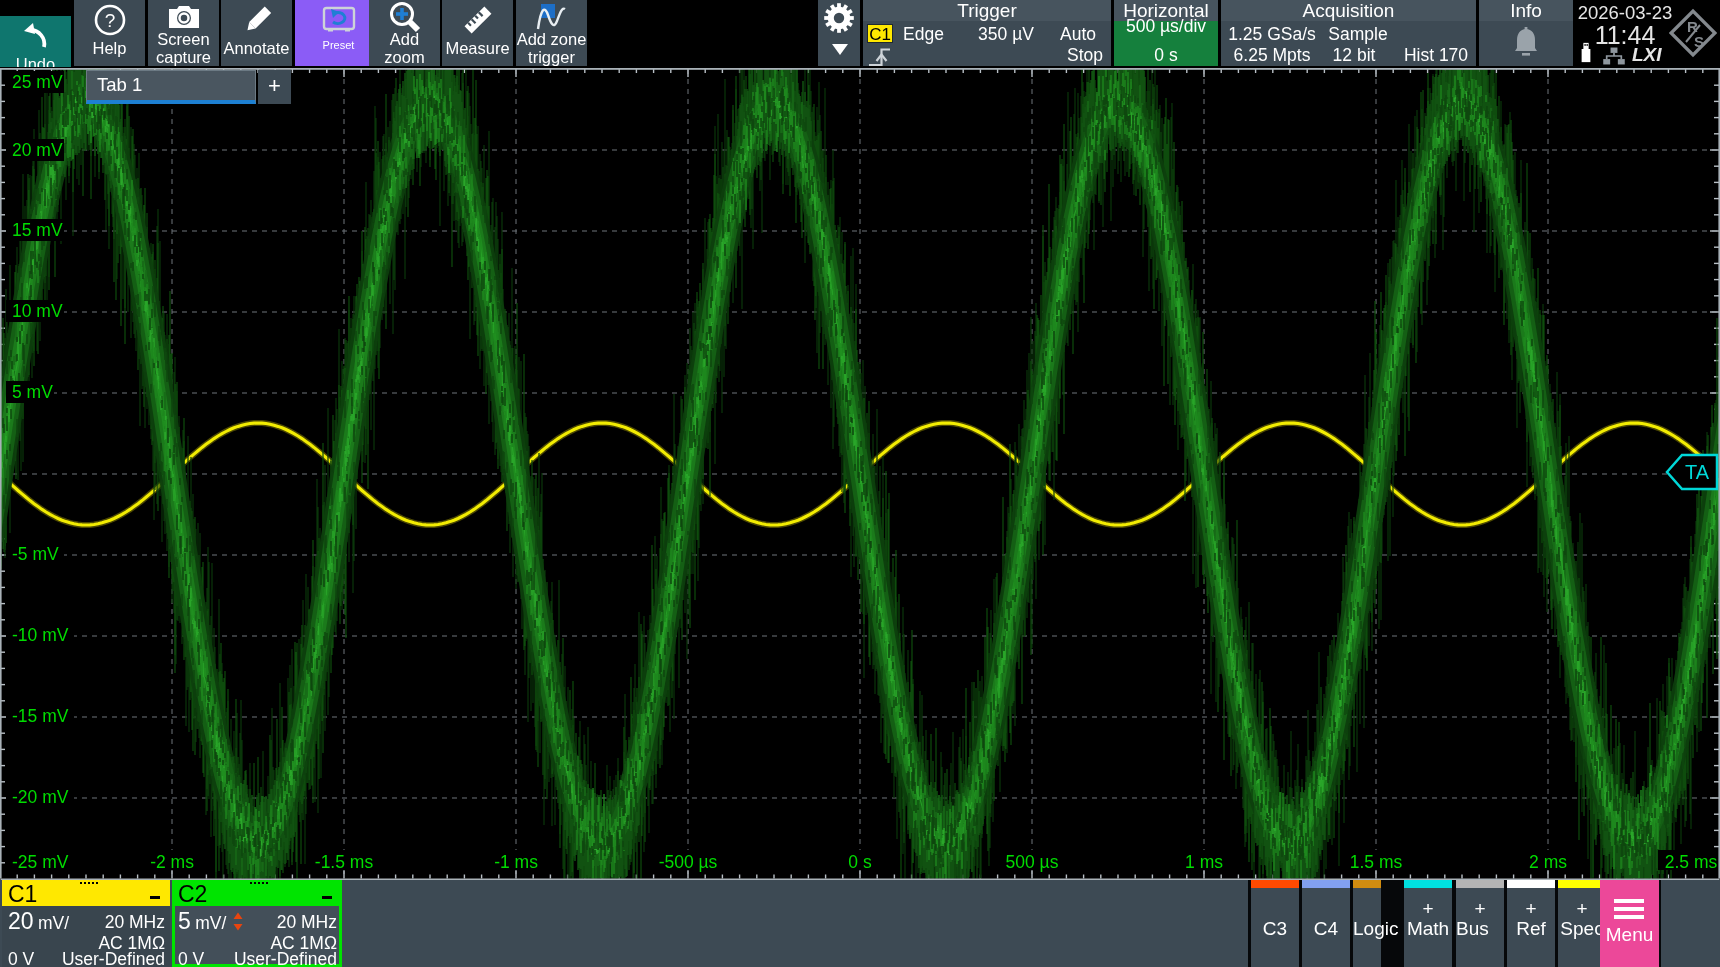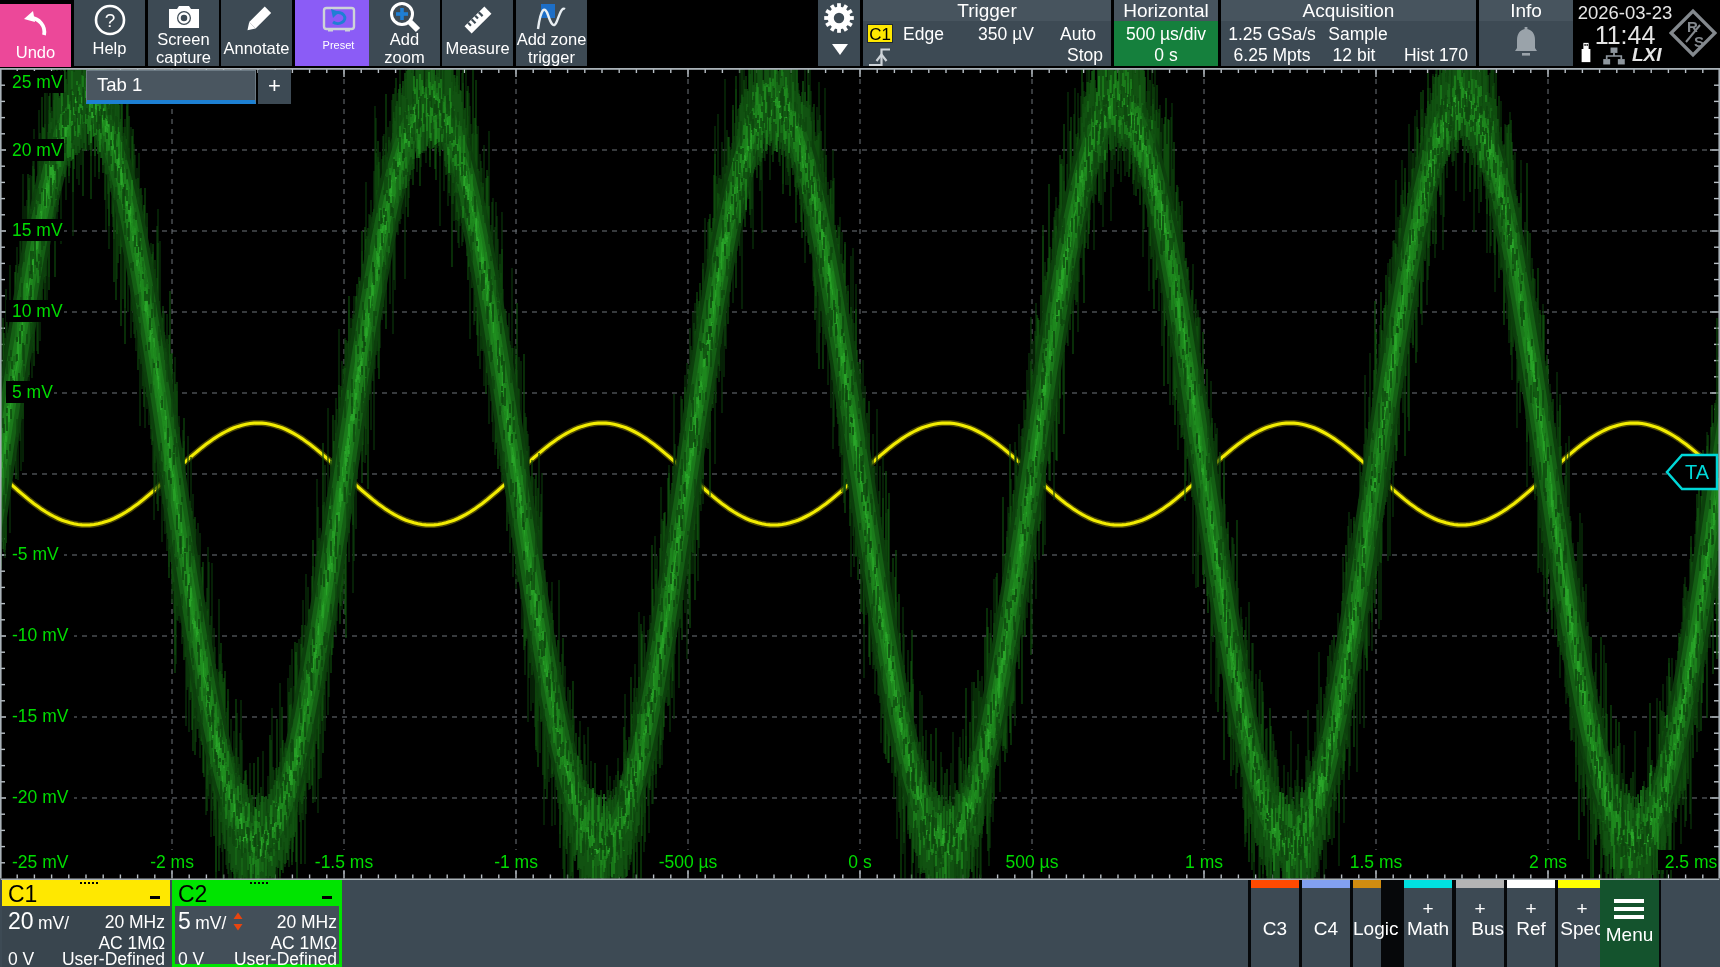--- a/index.html
+++ b/index.html
@@ -1,18 +1,18 @@
 <!DOCTYPE html>
 <html><head><meta charset="utf-8">
 <style>
 *{margin:0;padding:0;box-sizing:border-box}
 body{width:1720px;height:967px;background:#000;position:relative;overflow:hidden;font-family:"Liberation Sans", sans-serif}
 </style></head>
 <body>
-<div style="position:absolute;left:0px;top:4px;width:71px;height:66px;background:#ec4899;color:#fff;font-size:16.5px">
+<div style="position:absolute;left:0px;top:16px;width:71px;height:66px;background:#0f766e;color:#fff;font-size:16.5px">
     <div style="position:absolute;left:0;top:3px;width:100%;text-align:center"><svg width="38" height="34" viewBox="0 0 38 34">
         <path d="M27 28 A 14 14 0 0 0 13 11" stroke="#fff" fill="none" stroke-width="3.8"></path>
         <path d="M16 4 L7 12 L18 15 Z" fill="#fff"></path>
       </svg></div>
     <div style="position:absolute;left:50%;transform:translateX(-50%);top:39px;text-align:center;white-space:nowrap">Undo</div>
   </div>
 <div style="position:absolute;left:74px;top:0;width:71px;height:66px;background:#3d4a54;color:#fff;font-size:16.5px">
     <div style="position:absolute;left:0;top:3px;width:100%;text-align:center"><svg width="38" height="34" viewBox="0 0 38 34">
         <circle cx="19" cy="17" r="14" stroke="#fff" fill="none" stroke-width="2.6"></circle>
         <text x="19" y="24" font-family="Liberation Sans, sans-serif" font-size="19" fill="#fff" text-anchor="middle">?</text>
@@ -101,21 +101,21 @@
 <div style="position:absolute;left:190px;top:45px;width:50px;height:20px;color:#fff;font-size:17.5px;text-align:right">Stop</div>
 <div style="position:absolute;left:4px;top:44px"><svg width="26" height="24" viewBox="0 0 26 24">
         <g stroke="#cdd3d8" fill="none" stroke-width="2.2">
           <path d="M2 21 H14.5 V5.5 H23"></path>
           <path d="M9.5 17 L14.5 10.5 L19.5 17"></path>
         </g>
       </svg></div>
   </div>
 <div style="position:absolute;left:1114px;top:0;width:104px;height:66px;background:#15803d">
     <div style="position:absolute;left:0;top:0;width:100%;height:21px;background:#47545e;color:#fff;font-size:19px;text-align:center;line-height:21px">Horizontal</div>
-<div style="position:absolute;left:0;top:24px;width:100%;color:#fff;font-size:17.5px;text-align:center">500 µs/div</div>
+<div style="position:absolute;left:0;top:16px;width:100%;color:#fff;font-size:17.5px;text-align:center">500 µs/div</div>
 <div style="position:absolute;left:0;top:45px;width:100%;color:#fff;font-size:17.5px;text-align:center">0 s</div>
   </div>
 <div style="position:absolute;left:1221px;top:0;width:255px;height:66px;background:#3d4a54">
     <div style="position:absolute;left:0;top:0;width:100%;height:21px;background:#47545e;color:#fff;font-size:19px;text-align:center;line-height:21px">Acquisition</div>
 <div style="position:absolute;left:6px;top:24px;width:90px;color:#fff;font-size:17.5px;text-align:center">1.25 GSa/s</div>
 <div style="position:absolute;left:6px;top:45px;width:90px;color:#fff;font-size:17.5px;text-align:center">6.25 Mpts</div>
 <div style="position:absolute;left:92px;top:24px;width:90px;color:#fff;font-size:17.5px;text-align:center">Sample</div>
 <div style="position:absolute;left:88px;top:45px;width:90px;color:#fff;font-size:17.5px;text-align:center">12 bit</div>
 <div style="position:absolute;left:175px;top:45px;width:80px;color:#fff;font-size:17.5px;text-align:center">Hist 170</div>
   </div>
@@ -593,37 +593,37 @@
       <div style="position:absolute;left:0;top:38px;width:100%;text-align:center;color:#fff;font-size:19px">Logic</div>
     </div>
     <div style="position:absolute;left:1404px;top:0;width:48px;height:87px;background:#3d4a54">
       <div style="position:absolute;left:0;top:0;width:100%;height:8px;background:#00e0e0"></div>
       <div style="position:absolute;left:0;top:18px;width:100%;text-align:center;color:#fff;font-size:19px">+</div>
       <div style="position:absolute;left:0;top:38px;width:100%;text-align:center;color:#fff;font-size:19px">Math</div>
     </div>
     <div style="position:absolute;left:1456px;top:0;width:48px;height:87px;background:#3d4a54">
       <div style="position:absolute;left:0;top:0;width:100%;height:8px;background:#b4b4b4"></div>
       <div style="position:absolute;left:0;top:18px;width:100%;text-align:center;color:#fff;font-size:19px">+</div>
-      <div style="position:absolute;left:0;top:38px;width:100%;text-align:right;color:#fff;font-size:19px">Bus</div>
+      <div style="position:absolute;left:0;top:38px;width:100%;text-align:left;color:#fff;font-size:19px">Bus</div>
     </div>
     <div style="position:absolute;left:1507px;top:0;width:48px;height:87px;background:#3d4a54">
       <div style="position:absolute;left:0;top:0;width:100%;height:8px;background:#ffffff"></div>
       <div style="position:absolute;left:0;top:18px;width:100%;text-align:center;color:#fff;font-size:19px">+</div>
       <div style="position:absolute;left:0;top:38px;width:100%;text-align:center;color:#fff;font-size:19px">Ref</div>
     </div>
     <div style="position:absolute;left:1558px;top:0;width:48px;height:87px;background:#3d4a54">
       <div style="position:absolute;left:0;top:0;width:100%;height:8px;background:#ffff00"></div>
       <div style="position:absolute;left:0;top:18px;width:100%;text-align:center;color:#fff;font-size:19px">+</div>
       <div style="position:absolute;left:0;top:38px;width:100%;text-align:center;color:#fff;font-size:19px">Spec</div>
     </div>
     <div style="position:absolute;left:1609px;top:0;width:48px;height:87px;background:#3d4a54">
       <div style="position:absolute;left:0;top:0;width:100%;height:8px;background:#d4d4d4"></div>
       <div style="position:absolute;left:0;top:38px;width:100%;text-align:center;color:#fff;font-size:14px">Gen</div>
     </div>
-    <div style="position:absolute;left:1600px;top:0;width:59px;height:87px;background:#14532d">
+    <div style="position:absolute;left:1600px;top:0;width:59px;height:87px;background:#ec4899">
 <svg style="position:absolute;left:14px;top:18px" width="30" height="22" viewBox="0 0 30 22">
         <g stroke="#fff" stroke-width="4">
           <line x1="0" y1="3" x2="30" y2="3"></line>
           <line x1="0" y1="11" x2="30" y2="11"></line>
           <line x1="0" y1="19" x2="30" y2="19"></line>
         </g>
       </svg>
 <div style="position:absolute;left:0;top:44px;width:100%;text-align:center;color:#fff;font-size:19px">Menu</div>
 </div>
   </div>

